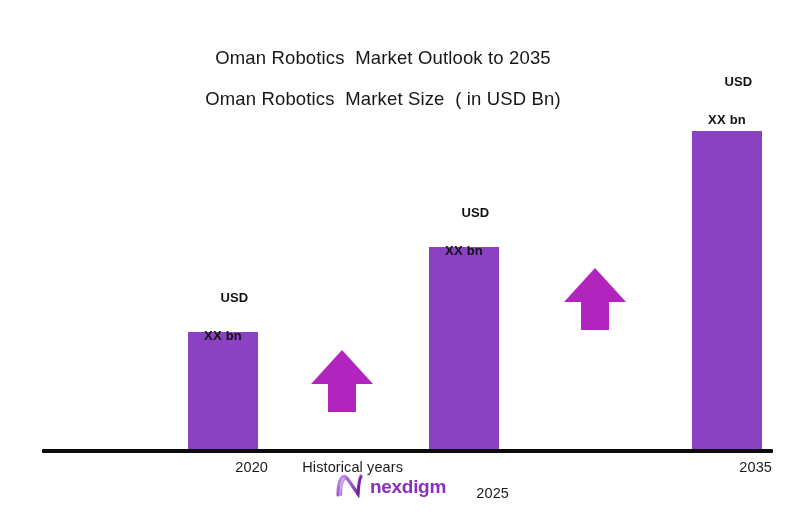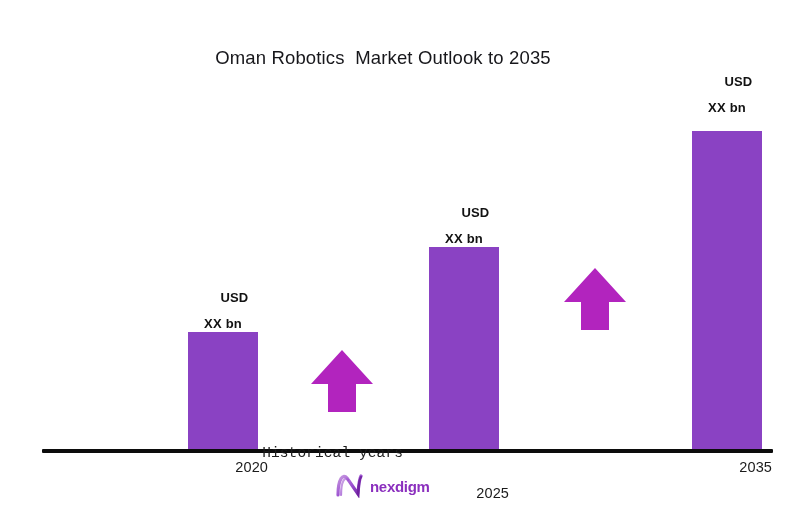--- a/index.html
+++ b/index.html
@@ -67,21 +67,21 @@
   .bar-label {
     position: absolute;
     text-align: center;
     color: #121212;
     font-size: 13px;
     font-weight: 700;
     letter-spacing: 0.2px;
     line-height: 1.0;
     white-space: pre;
   }
-  .bar-label .l2 { display: block; }
+  .bar-label .l2 { display: block; margin-top: 12px; }
 
   
   .arrow {
     position: absolute;
   }
   .arrow svg { display: block; }
 
   
   .cat-label {
     position: absolute;
@@ -99,34 +99,35 @@
     position: absolute;
     left: 334px;
     top: 470px;
     display: flex;
     align-items: center;
     gap: 6px;
   }
   .logo-mark { display: block; }
   .logo-text {
     color: #8b2fbe;
-    font-size: 15px;
+    font-size: 19px;
     font-weight: 700;
     letter-spacing: -0.3px;
     line-height: 1;
     white-space: pre;
   }
 </style>
 </head>
 <body>
 
 <div id="stage">
 
   <div class="title-block">
     <span class="title-line line1">Oman Robotics  Market Outlook to 2035</span>
+    <span class="title-line line2">Oman Robotics  Market Size  ( in USD Bn)</span>
   </div>
 
   <div class="plot">
 
     <div class="bar" style="left:188px; width:70px; height:118px;"></div>
     <div class="bar-label" style="left:178px; top:278px; width:90px;">
       <span class="l1">USD</span>
       <span class="l2">XX bn</span>
     </div>
 
@@ -151,21 +152,21 @@
     <div class="bar" style="left:692px; width:70px; height:319px;"></div>
     <div class="bar-label" style="left:682px; top:62px; width:90px;">
       <span class="l1">USD</span>
       <span class="l2">XX bn</span>
     </div>
 
     <div class="axis-line"></div>
 
     <div class="cat-label year" style="left:178px; top:459px; width:90px;">2020</div>
 
-    <div class="cat-label" style="left:253px; top:445px; width:150px;font-family:Liberation Mono, monospace;">Historical years</div>
+    <div class="cat-label" style="left:253px; top:459px; width:150px;">Historical years</div>
 
     <div class="cat-label year" style="left:419px; top:459px; width:90px;margin-top:26px;">2025</div>
 
 
     <div class="cat-label year" style="left:682px; top:459px; width:90px;">2035</div>
   </div>
 
   <div class="logo">
     <span class="logo-mark">
       <svg width="30" height="28" viewBox="0 0 30 28" aria-hidden="true">

